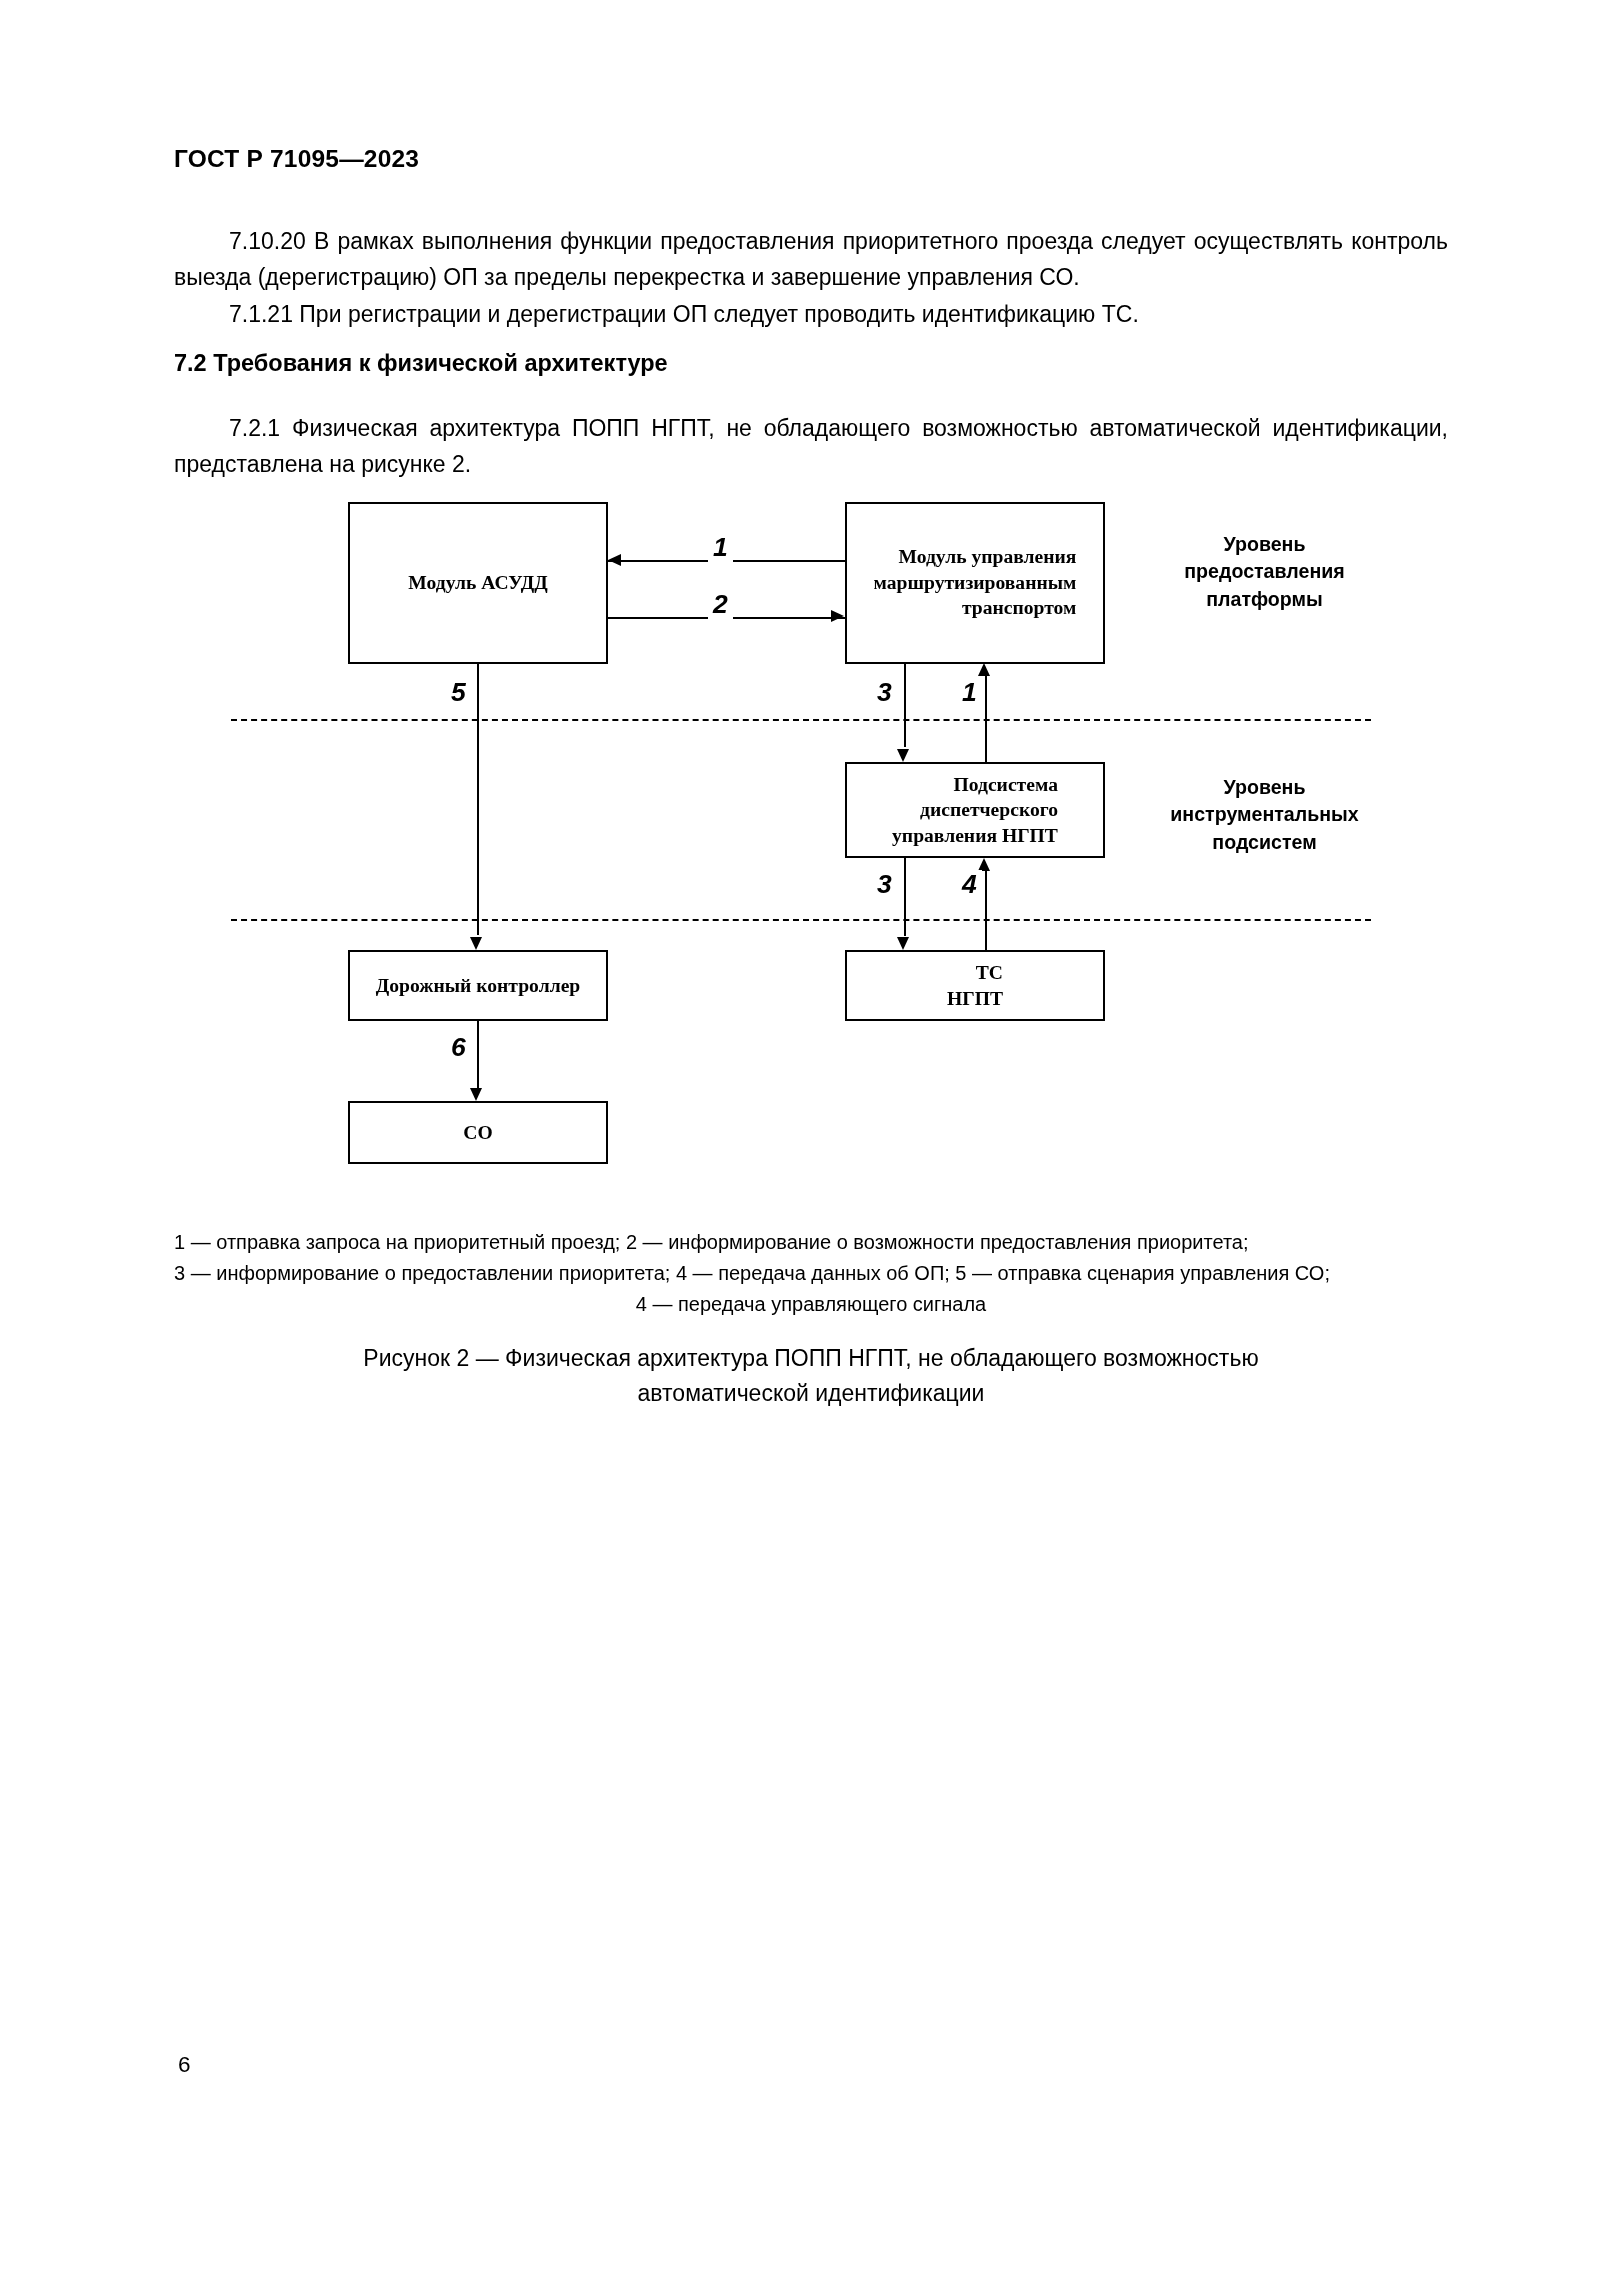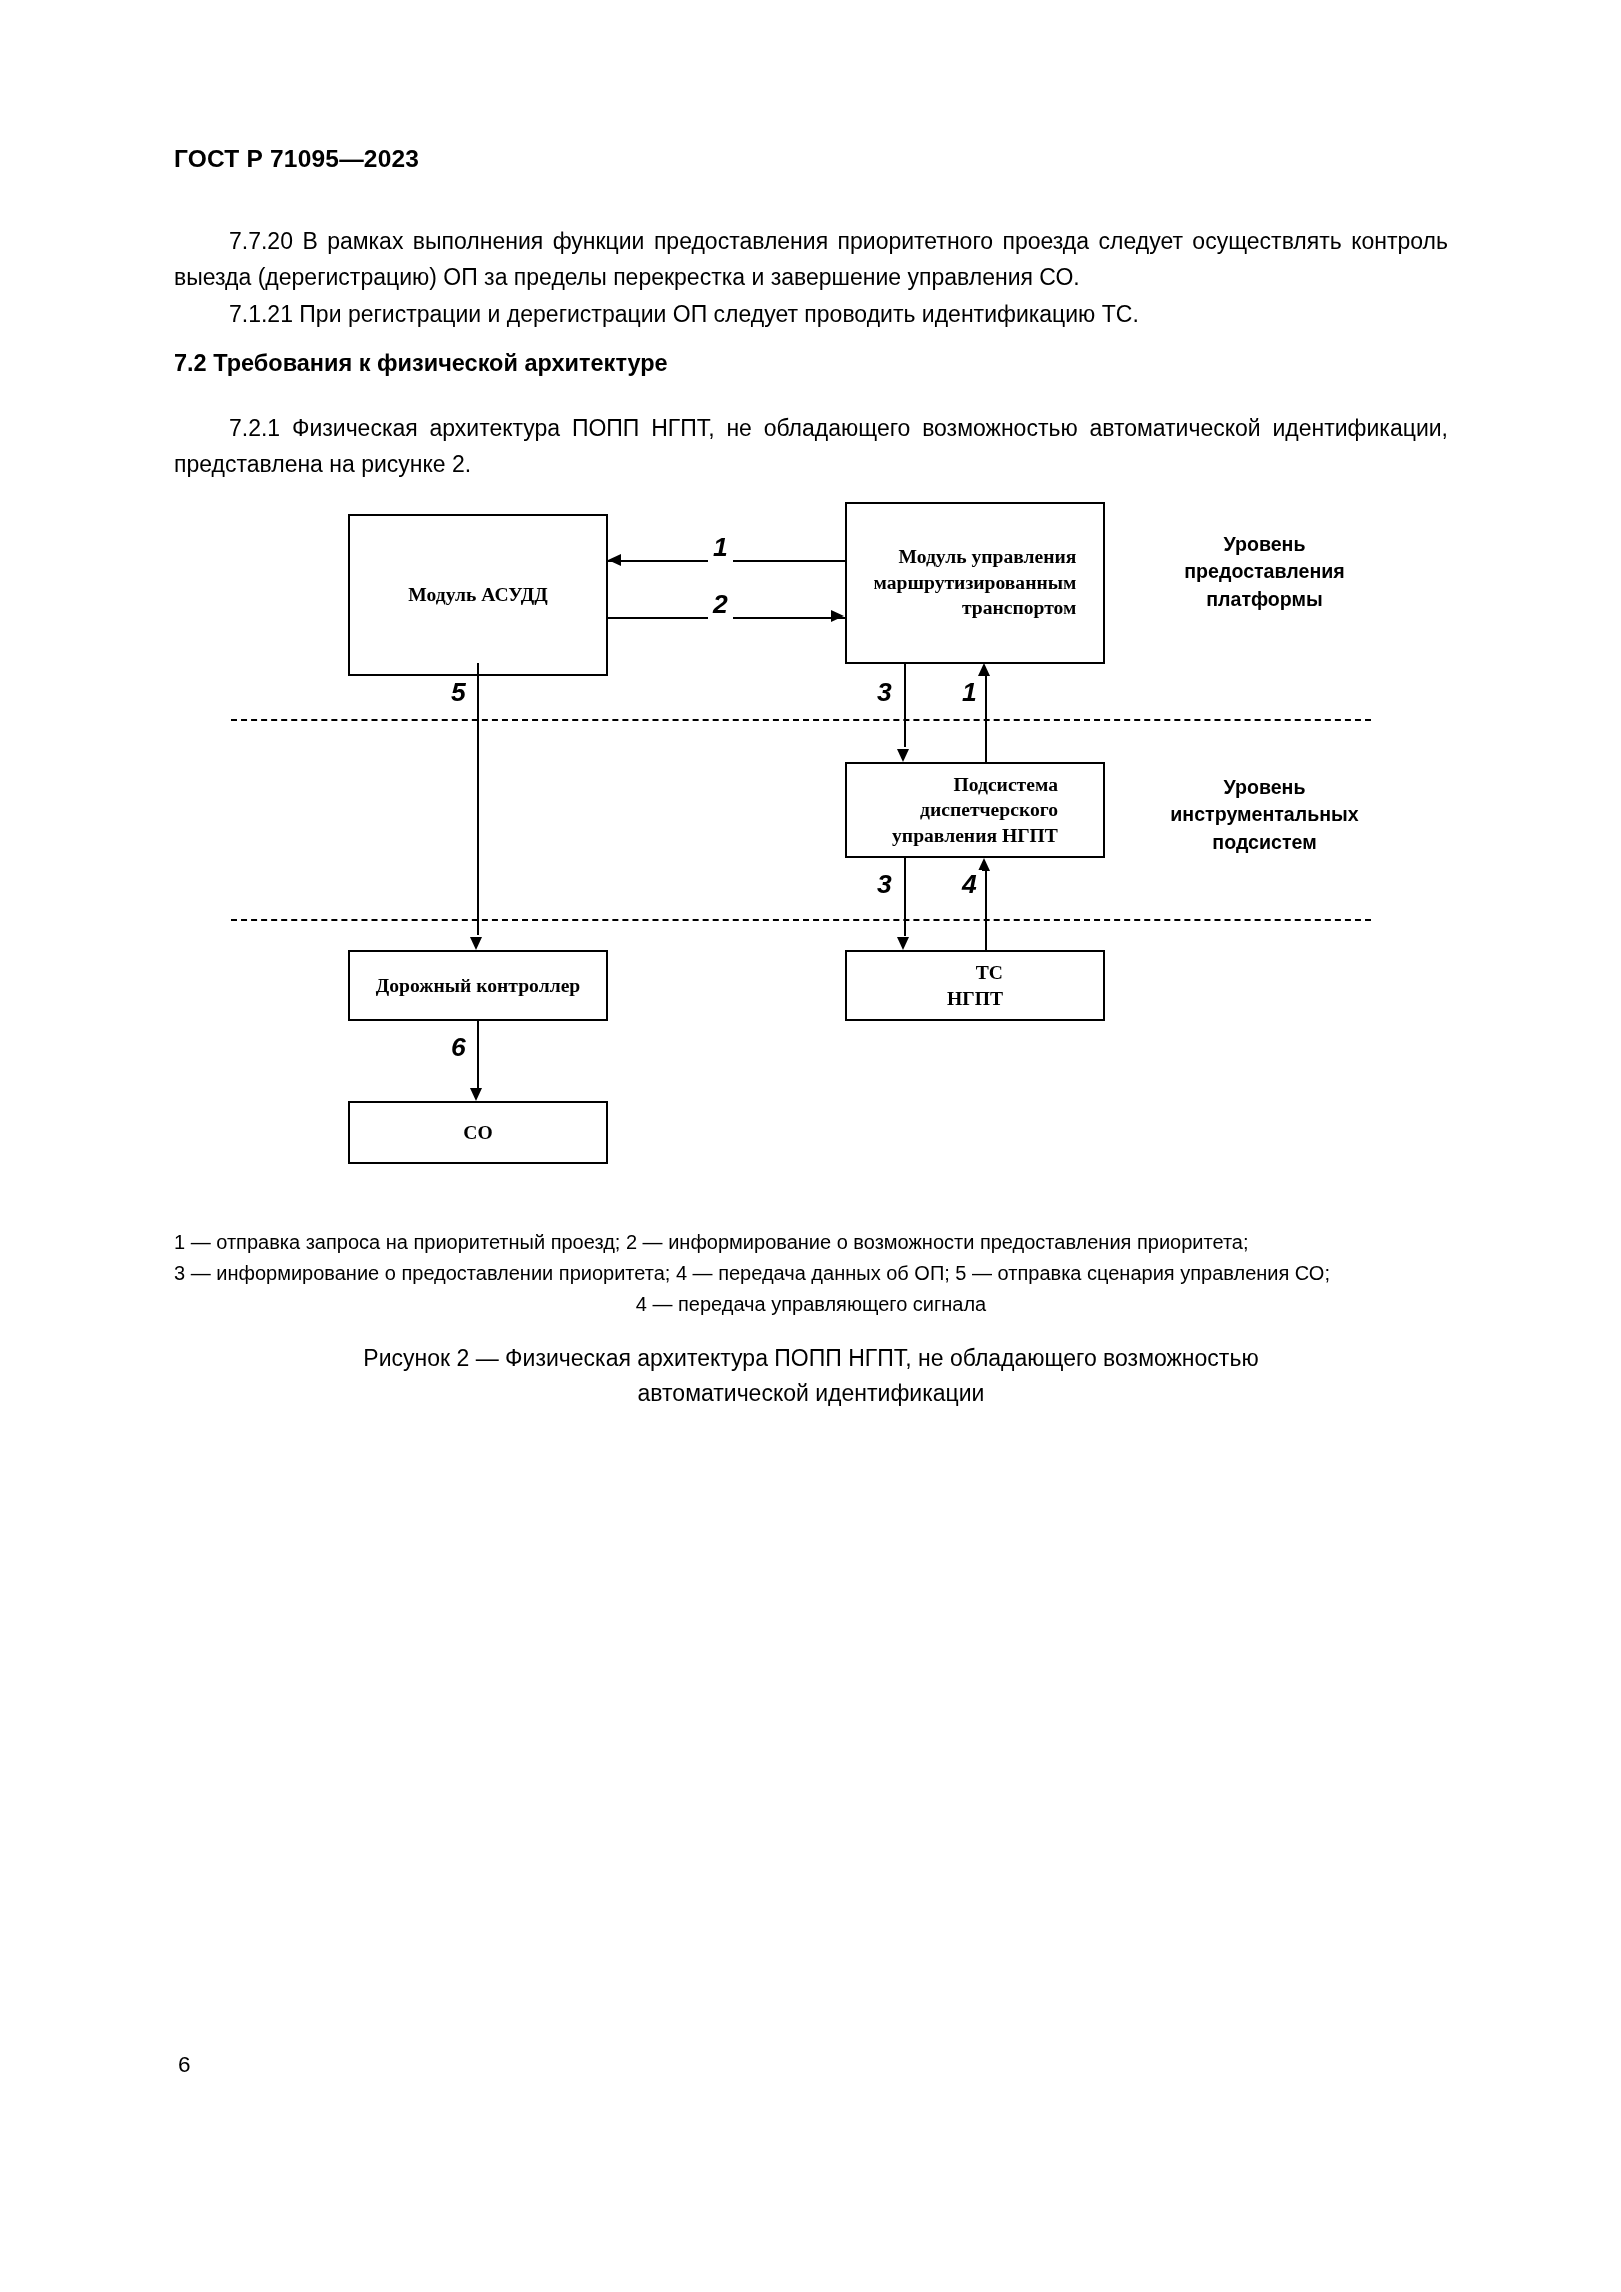--- a/index.html
+++ b/index.html
@@ -64,21 +64,21 @@
     justify-content: center;
     text-align: right;
     font-size: 19.6px;
     font-weight: bold;
     line-height: 25.5px;
     padding: 2px 5.9px;
     font-family: Liberation Serif, serif;
   }
 
   
-  #box-asudd      { left: 348px; top: 21.6px;  width: 260px; height: 162px; margin-top: 12px; }
+  #box-asudd      { left: 348px; top: 21.6px;  width: 260px; height: 162px; }
   #box-marshrut   { left: 845px; top: 21.6px;  width: 260px; height: 162px; }
   #box-dispatch   { left: 845px; top: 282px; width: 260px; height: 96px;  }
   #box-ts-ngpt    { left: 845px; top: 470px; width: 260px; height: 71px;  }
   #box-dorozhny   { left: 348px; top: 470px; width: 260px; height: 71px;  }
   #box-so         { left: 348px; top: 621px; width: 260px; height: 63px;  }
 
   
   .level-label {
     position: absolute;
     text-align: center;
@@ -181,21 +181,21 @@
     font-size: 22.5px;
   }
 </style>
 </head>
 <body>
 
 <div class="page">
 
   <div class="running-head">ГОСТ Р 71095—2023</div>
 
-  <div class="body-block p-7120" style="text-indent: 55px;">7.7.20  В рамках выполнения функции предоставления приоритетного проезда следует осуществлять контроль выезда (дерегистрацию) ОП за пределы перекрестка и завершение управления СО.</div>
+  <div class="body-block p-7120" style="text-indent: 55px;">7.10.20  В рамках выполнения функции предоставления приоритетного проезда следует осуществлять контроль выезда (дерегистрацию) ОП за пределы перекрестка и завершение управления СО.</div>
 
   <div class="body-block p-7121" style="text-indent: 55px;">7.1.21  При регистрации и дерегистрации ОП следует проводить идентификацию ТС.</div>
 
   <div class="body-block h-72">7.2  Требования к физической архитектуре</div>
 
   <div class="body-block p-721" style="text-indent: 55px;">7.2.1  Физическая архитектура ПОПП НГПТ, не обладающего возможностью автоматической идентификации, представлена на рисунке 2.</div>
 
   <div class="figure">
 
     <div class="box" id="box-asudd">

